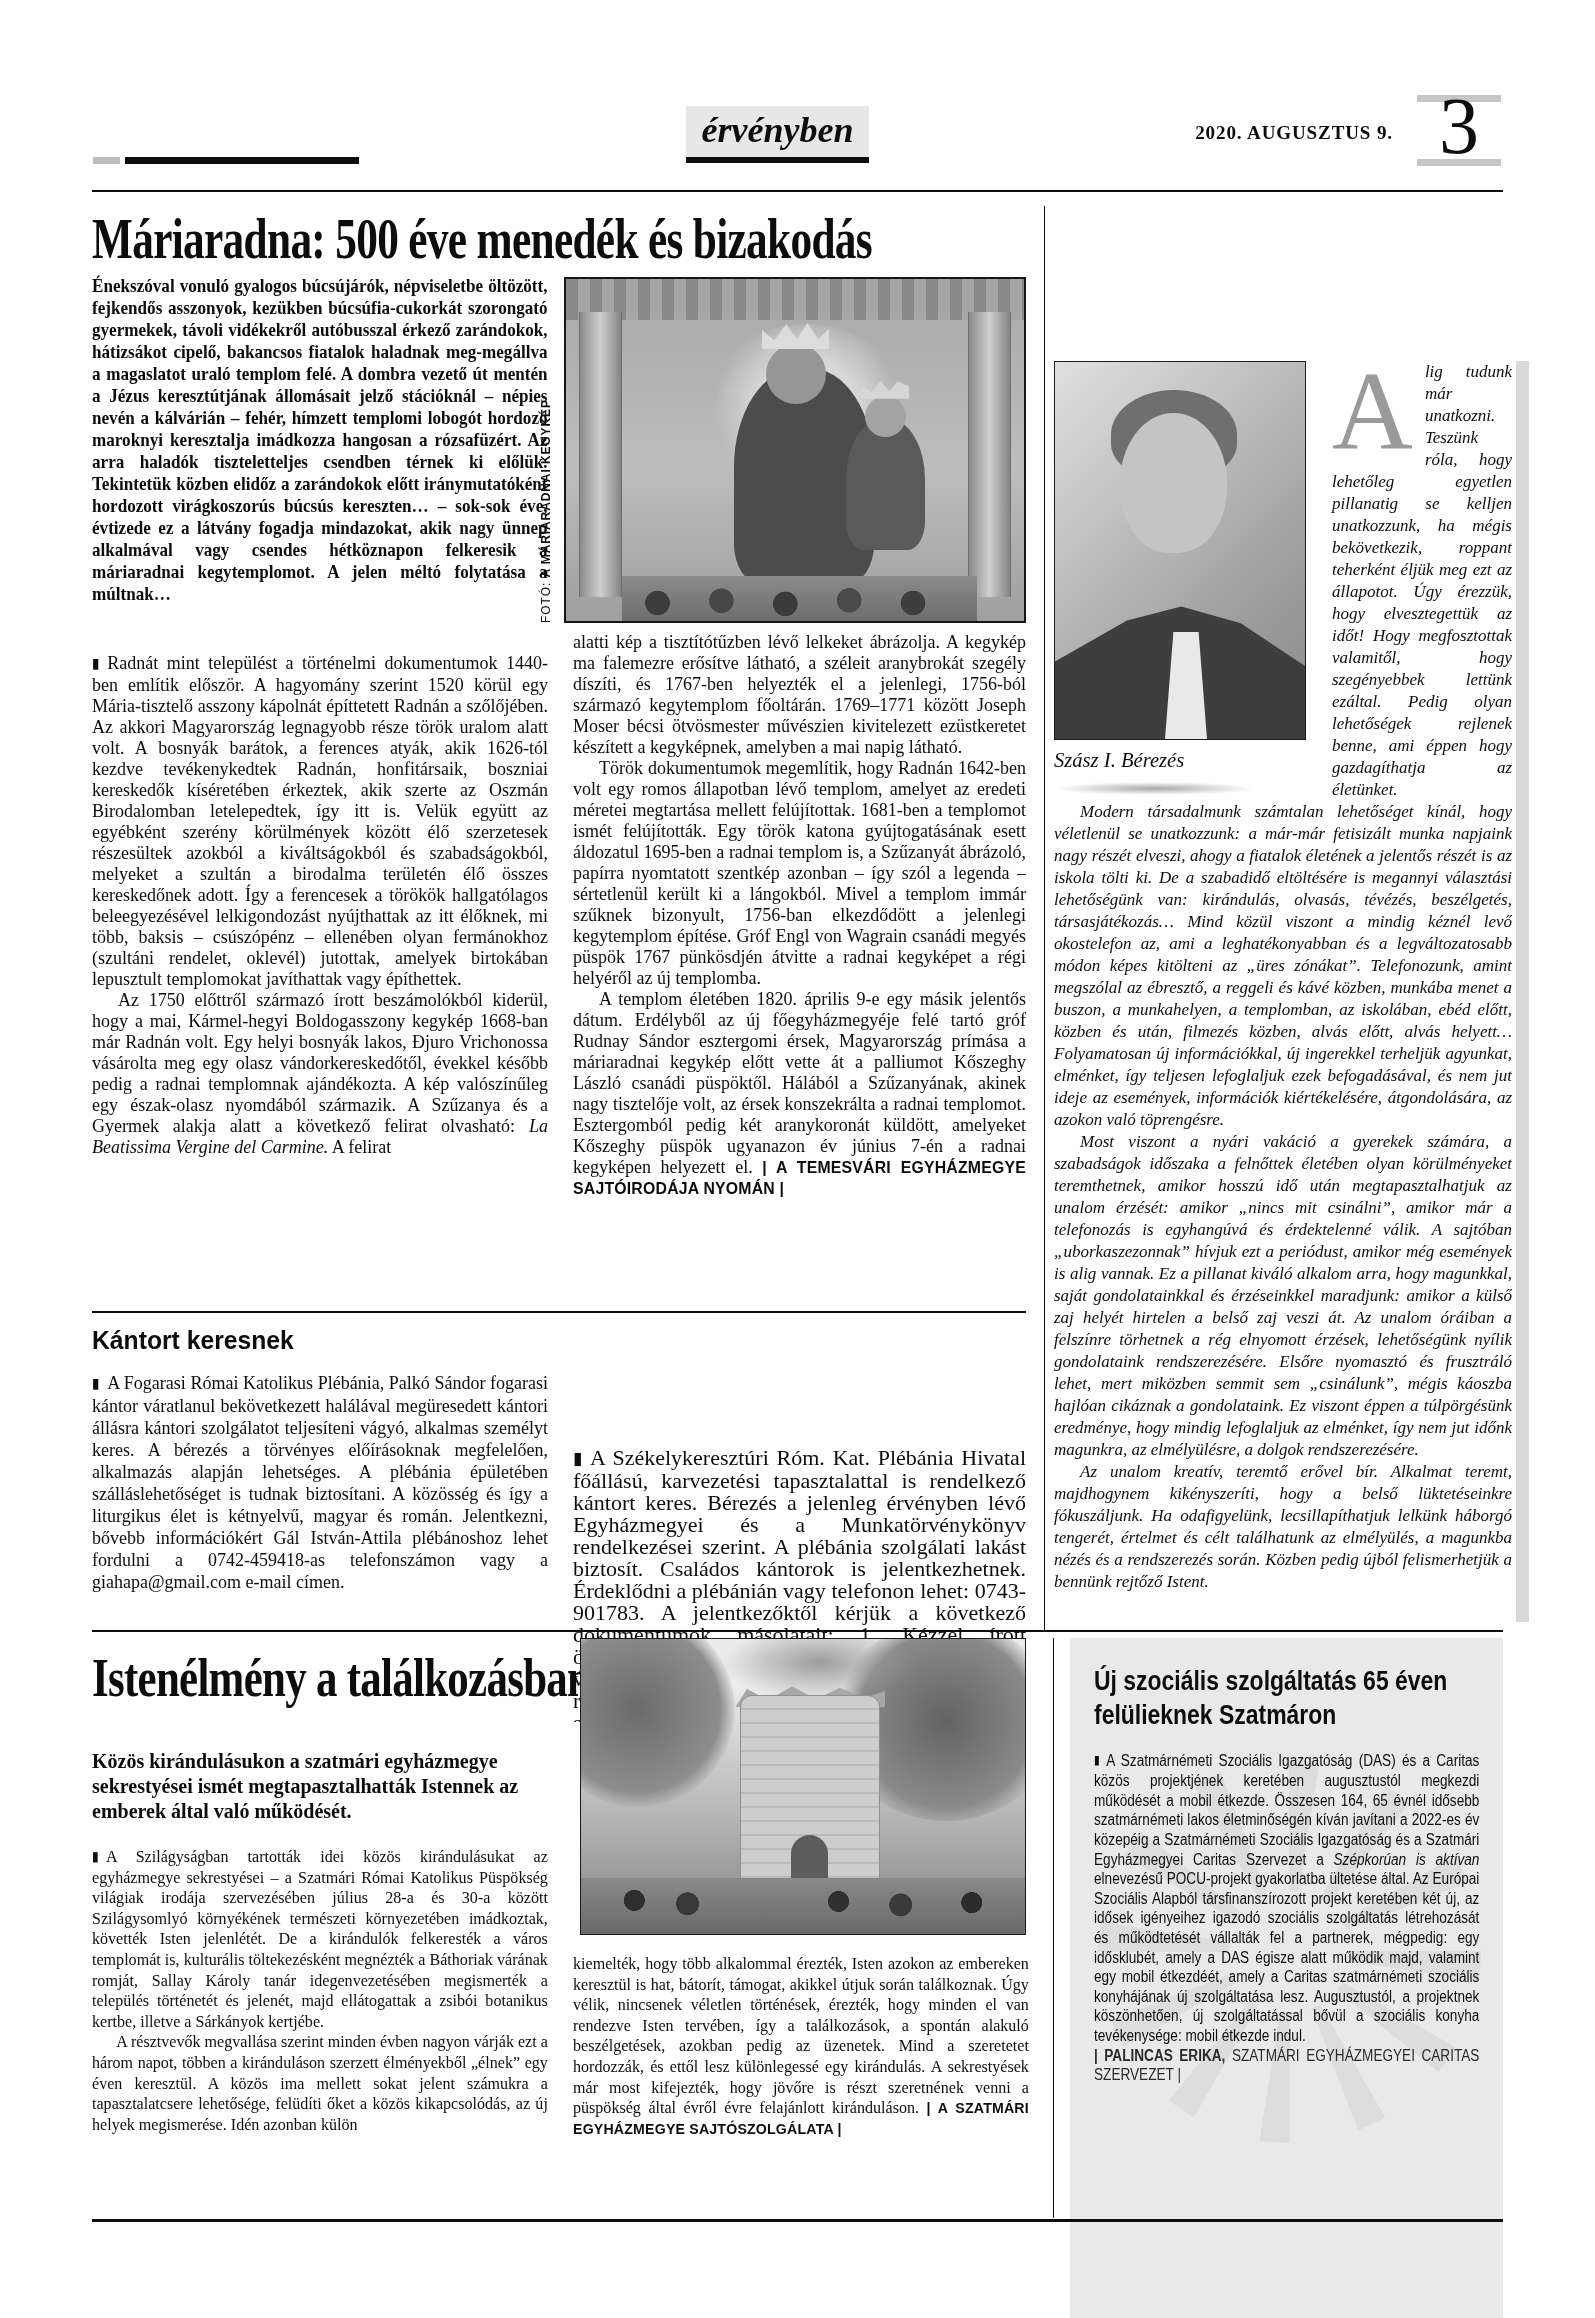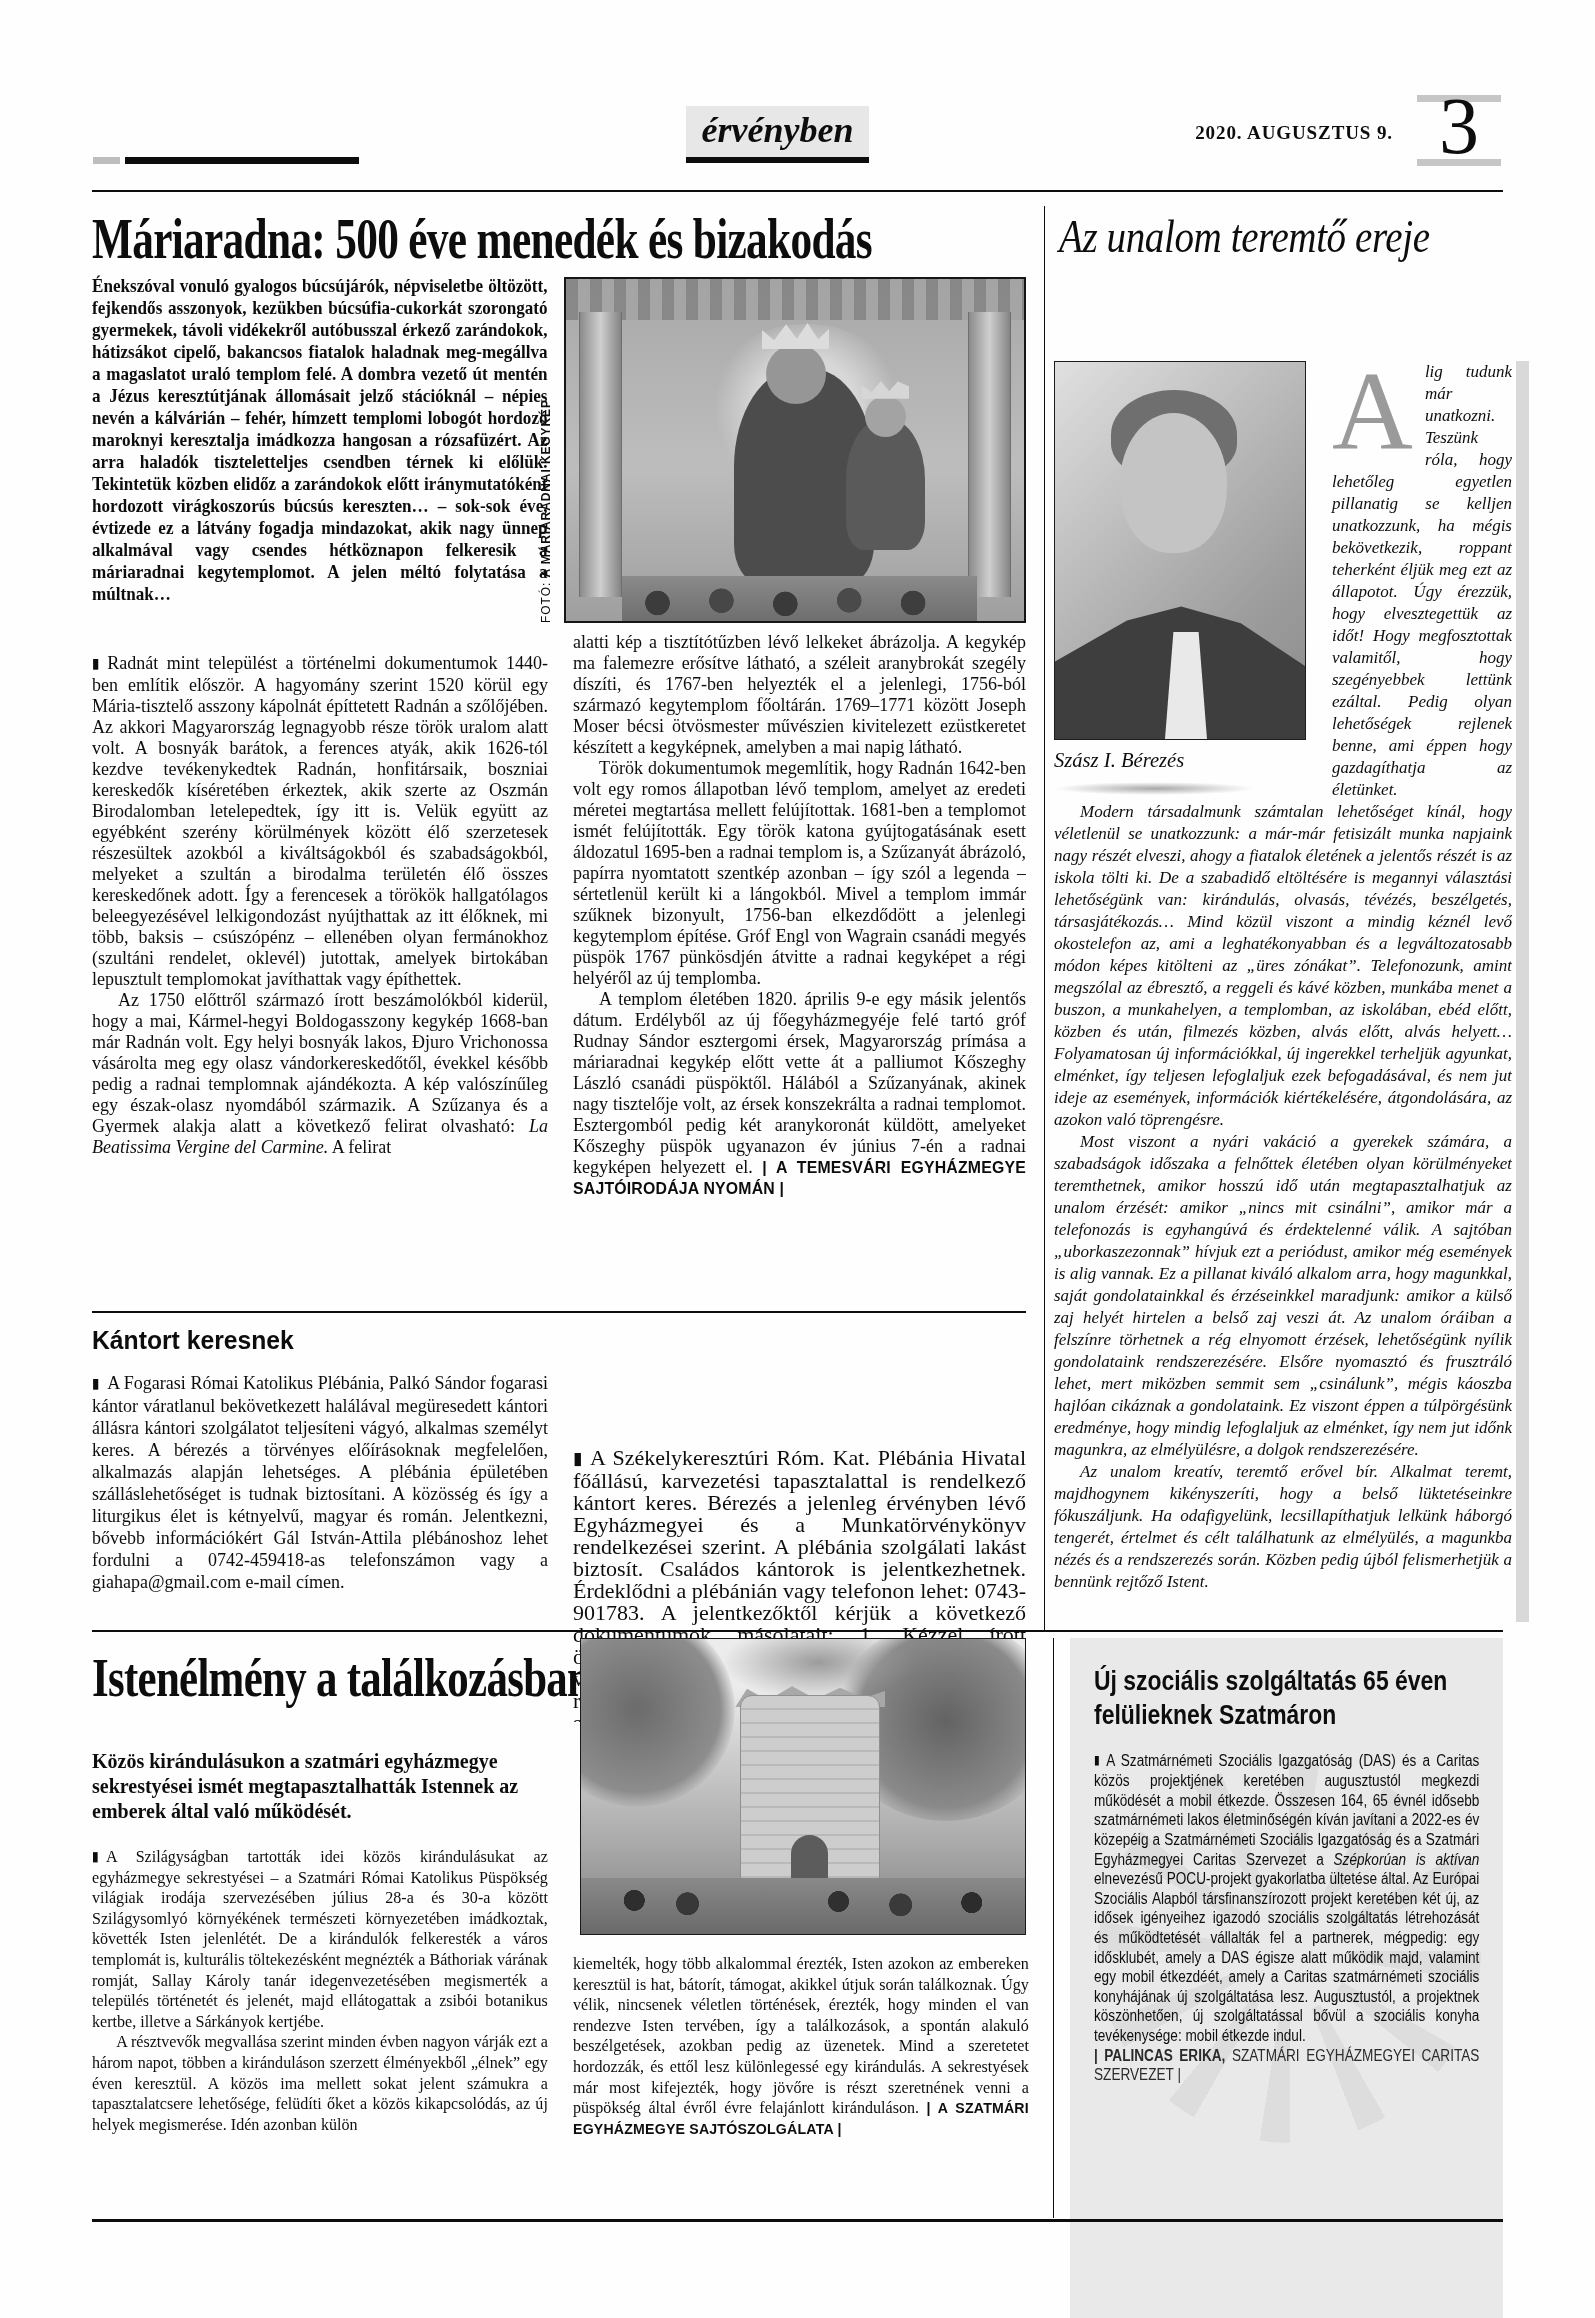--- a/index.html
+++ b/index.html
@@ -226,23 +226,20 @@
   </div>
   <div class="abs cantor-col1 jtext">
     <p class="bullet">A Fogarasi Római Katolikus Plébánia, Palkó Sándor fogarasi kántor váratlanul bekövetkezett halálával megüresedett kántori állásra kántori szolgálatot teljesíteni vágyó, alkalmas személyt keres. A bérezés a törvényes előírásoknak megfelelően, alkalmazás alapján lehetséges. A plébánia épületében szálláslehetőséget is tudnak biztosítani. A közösség és így a liturgikus élet is kétnyelvű, magyar és román. Jelentkezni, bővebb információkért Gál István-Attila plébánoshoz lehet fordulni a 0742-459418-as telefonszámon vagy a giahapa@gmail.com e-mail címen.</p>
   </div>
   <div class="abs cantor-col2 jtext">
     <p class="bullet">A Székelykeresztúri Róm. Kat. Plébánia Hivatal főállású, karvezetési tapasztalattal is rendelkező kántort keres. Bérezés a jelenleg érvényben lévő Egyházmegyei és a Munkatörvénykönyv rendelkezései szerint. A plébánia szolgálati lakást biztosít. Családos kántorok is jelentkezhetnek. Érdeklődni a plébánián vagy telefonon lehet: 0743-901783. A jelentkezőktől kérjük a következő dokumentumok másolatait: 1. Kézzel írott önéletrajz, 2. Érettségi diploma, 3. Kántori végzettséget igazoló okirat, 4. Plébánosi ajánlás a régi munkahelyről. Jelentkezési határidő: 2020. szeptember 1.</p>
   </div>
 
   <div class="abs divider-top"></div>
 
-  <div class="abs op-title">
-    <span class="cond">Az unalom teremtő ereje</span>
-  </div>
   <div class="abs op-graybar"></div>
 
   <div class="abs op-body">
     <div class="portrait-block">
       <div class="portrait">
         <div class="pt-hair"></div>
         <div class="pt-head"></div>
         <div class="pt-body"></div>
         <div class="pt-shirt"></div>
       </div>

